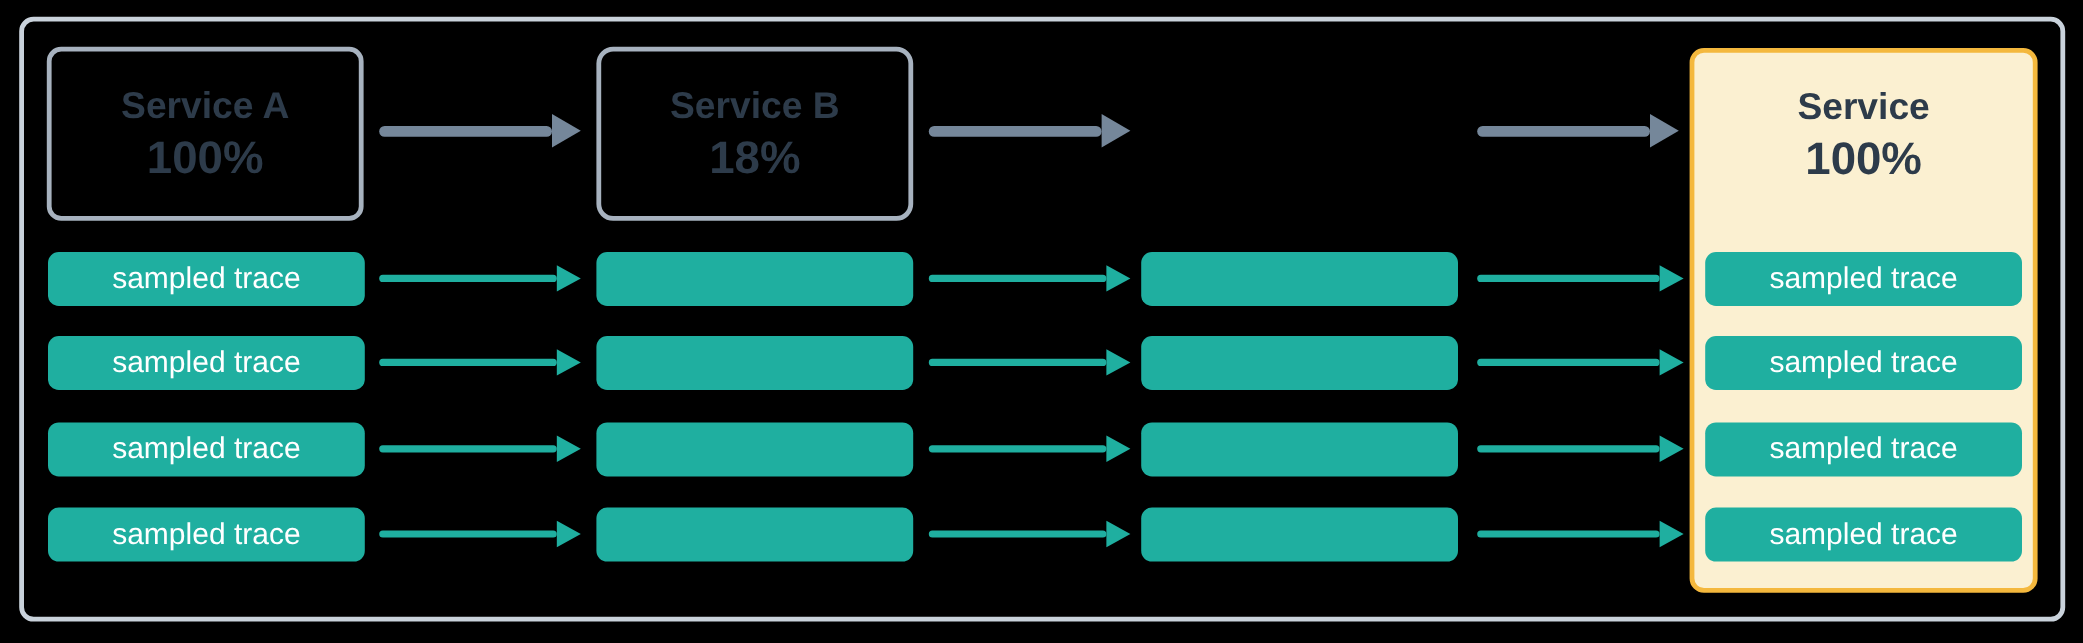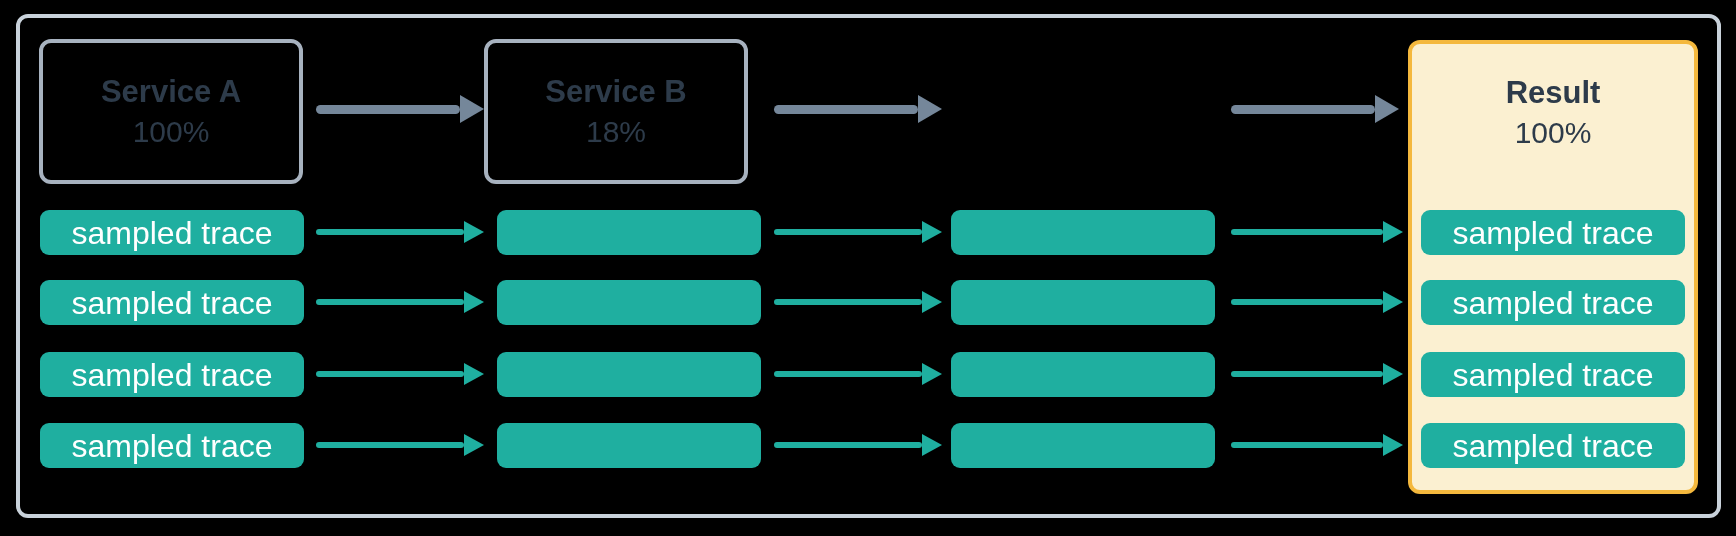--- a/index.html
+++ b/index.html
@@ -27,32 +27,32 @@
     border: 4px solid var(--node-border);
     border-radius: 12px;
     box-sizing: border-box;
     display: flex;
     flex-direction: column;
     align-items: center;
     justify-content: center;
     gap: 10px;
   }
   .col1 { left: 39px; }
-  .col2 { left: 484px; }
+  .col2 { left: 497px; border-radius: 14px; }
   .col3 { left: 951px; width: 266px; }
   .service-title {
     color: var(--title-text);
     font-size: 31px;
     font-weight: bold;
     line-height: 1;
   }
   .service-rate {
     color: var(--title-text);
-    font-size: 30px;
-    font-weight: normal;
+    font-size: 38px;
+    font-weight: bold;
     line-height: 1;
   }
   .result-panel {
     position: absolute;
     left: 1408px; top: 40px;
     width: 290px; height: 454px;
     background: var(--result-bg);
     border: 4px solid var(--result-border);
     border-radius: 12px;
     box-sizing: border-box;
@@ -66,21 +66,21 @@
     align-items: center;
     justify-content: center;
     gap: 10px;
   }
   .trace-box {
     position: absolute;
     width: 264px; height: 45px;
     background: var(--teal);
     border-radius: 9px;
     color: var(--trace-text);
-    font-size: 32px;
+    font-size: 25px;
     display: flex;
     align-items: center;
     justify-content: center;
     line-height: 1;
   }
   .tcol1 { left: 40px; }
   .tcol2 { left: 497px; }
   .tcol3 { left: 951px; }
   .tcol4 { left: 1421px; }
   .r1 { top: 210px; }
@@ -128,21 +128,21 @@
     <div class="service-title">Service A</div>
     <div class="service-rate">100%</div>
   </div>
   <div class="service-box col2">
     <div class="service-title">Service B</div>
     <div class="service-rate">18%</div>
   </div>
 
   <div class="result-panel"></div>
   <div class="result-header">
-    <div class="service-title">Result</div>
+    <div class="service-title">Service</div>
     <div class="service-rate">100%</div>
   </div>
 
   <div class="arrow gray-arrow gap1">
     <div class="shaft"></div>
     <div class="head"></div>
   </div>
   <div class="arrow gray-arrow gap2">
     <div class="shaft"></div>
     <div class="head"></div>

